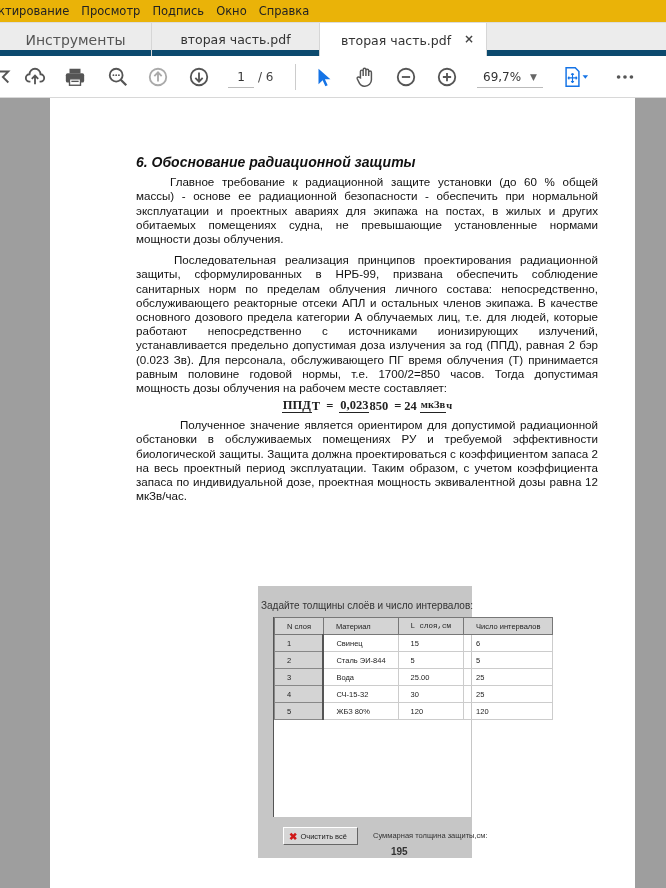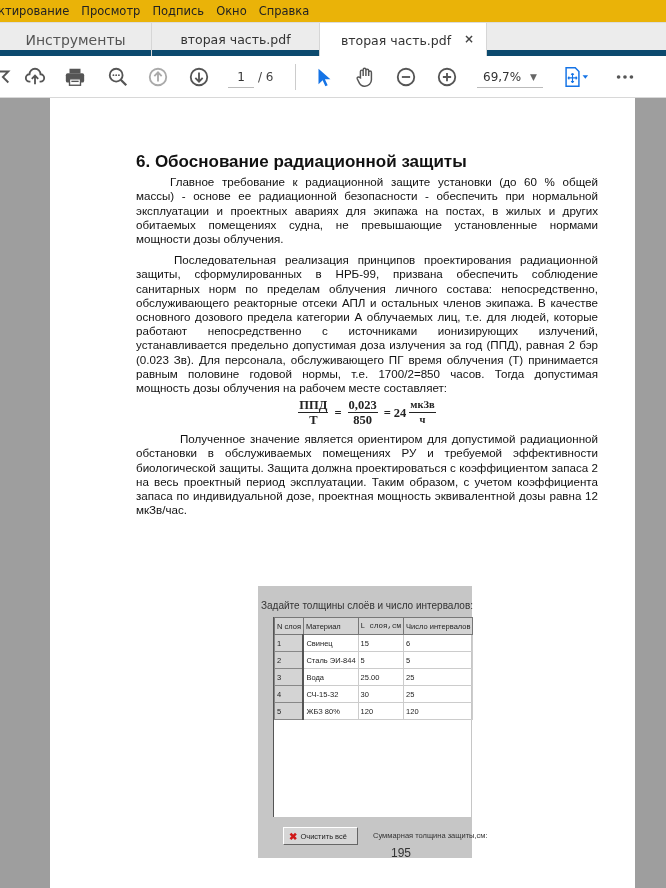--- a/index.html
+++ b/index.html
@@ -27,45 +27,45 @@
     .pagetotal { position: absolute; left: 258px; top: 10px; font-size: 12px; color: #444; line-height: 22px; }
     .sep { position: absolute; left: 295px; top: 8px; width: 1px; height: 26px; background: #ccc; }
     .zoombox { position: absolute; left: 477px; top: 10px; width: 66px; height: 22px; border-bottom: 1px solid #bbb; font-size: 12px; color: #333; line-height: 22px; padding-left: 6px; }
     .zoombox .caret { position: absolute; right: 6px; top: 0; font-size: 9px; color: #666; }
 
     
     .docarea { position: absolute; left: 0; top: 98px; width: 666px; height: 790px; background: #9e9e9e; }
     .page { position: absolute; left: 50px; top: 0; width: 585px; height: 790px; background: #fff; }
 
     .doc { position: absolute; left: 86px; top: 57px; width: 462px; font-family: "Liberation Sans", sans-serif; font-size: 11.6px; line-height: 14.2px; color: #111; }
-    .doc h2 { font-size: 17px; font-weight: bold; margin-bottom: 6px; }
+    .doc h2 { font-size: 14px; font-weight: bold; margin-bottom: 6px; font-style: italic; }
     .doc p { text-align: justify; text-indent: 34px; margin-bottom: 7px; }
     .doc p.i2 { text-indent: 38px; }
 
     .formula { display: flex; justify-content: center; align-items: center; font-family: "Liberation Serif", serif; font-size: 12.5px; font-weight: bold; margin: 3px 0 5px 0; color: #222; }
-    .frac { display: inline-flex; flex-direction: column; align-items: center; margin: 0 3px; }
+    .frac { display: inline-flex; flex-direction: row; align-items: center; margin: 0 3px; }
     .frac .num { border-bottom: 1px solid #222; padding: 0 1px; line-height: 14px; }
     .frac .den { line-height: 14px; }
     .frac.small { font-size: 10.5px; }
     .eq { margin: 0 3px; }
 
     
     .dialog { position: absolute; left: 208px; top: 488px; width: 214px; height: 272px; background: #c6c6c6; font-family: "Liberation Sans", sans-serif; color: #222; }
     .dialog .prompt { position: absolute; left: 3px; top: 14px; font-size: 10px; color: #333; white-space: nowrap; }
     .grid { position: absolute; left: 15px; top: 31px; width: 198px; height: 200px; background: #fff; border-left: 1px solid #555; }
     .grid table { border-collapse: collapse; font-size: 7.5px; }
-    .grid th, .grid td { border: 1px solid #ccc; height: 17px; padding: 0 2px; text-align: left; font-weight: normal; white-space: nowrap; overflow: hidden; }
+    .grid th, .grid td { border: 1px solid #ccc; height: 17px; padding: 0 12px; text-align: left; font-weight: normal; white-space: nowrap; overflow: hidden; }
     .grid th { background: #d4d4d4; border: 1px solid #777; }
     .grid td.rh { background: #d4d4d4; border-color: #888; border-right: 2px solid #555; }
     .c0 { width: 33px; } .c1 { width: 55px; } .c2 { width: 36px; font-family: Liberation Mono, monospace; } .c3 { width: 70px; }
 
     .clearbtn { position: absolute; left: 25px; top: 241px; width: 75px; height: 18px; background: #d6d6d6; border: 1px solid #fff; border-right-color: #666; border-bottom-color: #666; font-size: 7.5px; display: flex; align-items: center; padding-left: 5px; }
     .clearbtn .x { color: #d01818; font-weight: bold; font-size: 10px; margin-right: 3px; }
     .sumlabel { position: absolute; left: 115px; top: 245px; font-size: 7.5px; color: #333; white-space: nowrap; }
-    .sumval { position: absolute; left: 133px; top: 260px; font-size: 12px; color: #333; }
+    .sumval { position: absolute; left: 133px; top: 260px; font-size: 10px; color: #333; font-weight: bold; }
   </style>
 </head>
 <body>
 
 <div class="menubar">
   <span class="mi">ктирование</span>
   <span class="mi">Просмотр</span>
   <span class="mi">Подпись</span>
   <span class="mi">Окно</span>
   <span class="mi">Справка</span>

